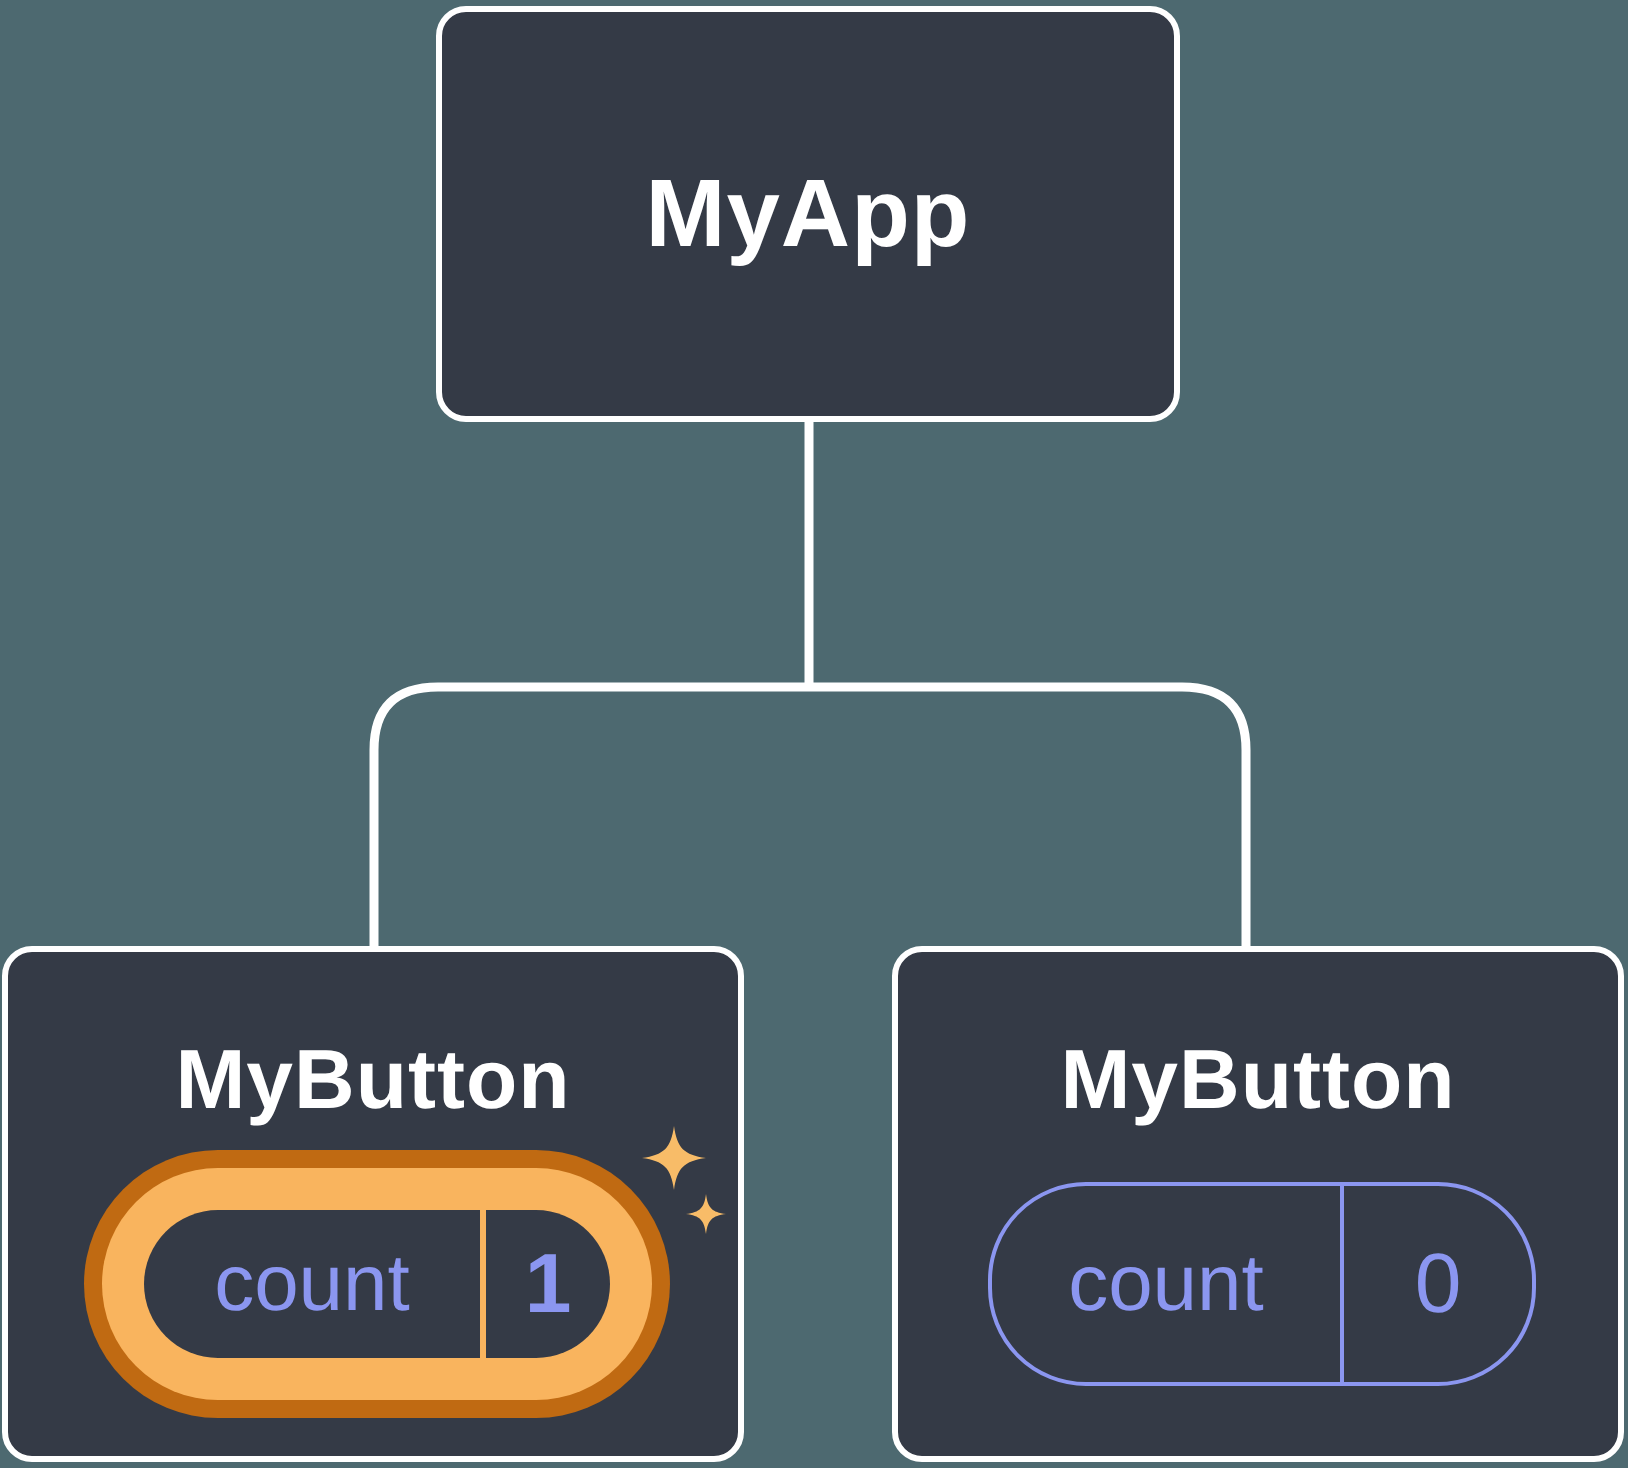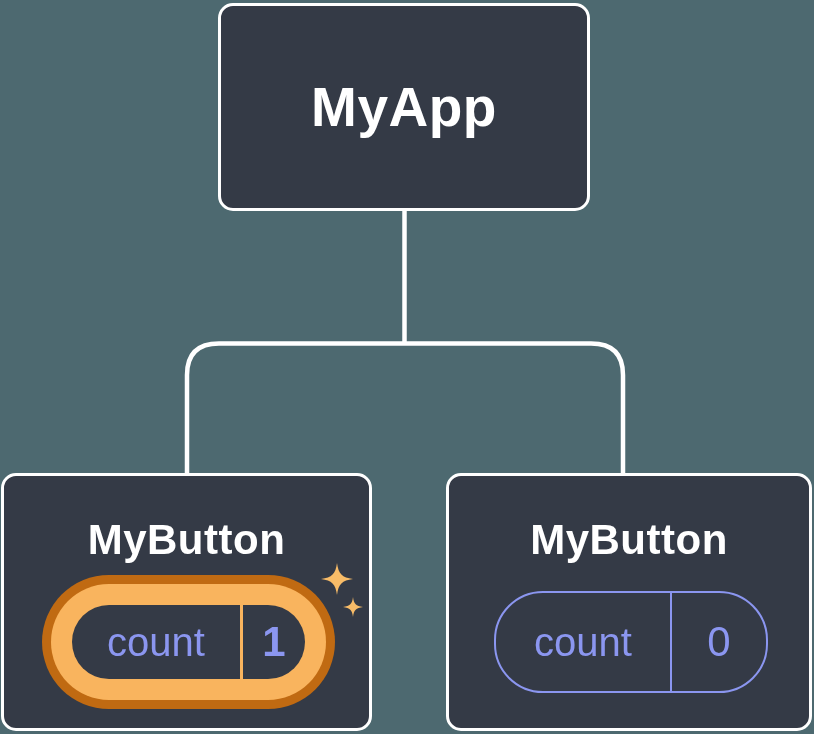--- a/index.html
+++ b/index.html
@@ -142,21 +142,21 @@
 <body>
 
 <div class="canvas">
 
   <svg class="connector-svg" viewBox="0 0 814 734" xmlns="http://www.w3.org/2000/svg">
     <path d="M404.5 209 V 345" fill="none" stroke="#ffffff" stroke-width="4.5"></path>
     <path d="M187 475 V 375 Q187 343.5 219 343.5 H 591 Q623 343.5 623 375 V 475" fill="none" stroke="#ffffff" stroke-width="4.5"></path>
   </svg>
 
   <div class="node node-root">
-    <div class="node-title" style="font-size:55px">MyApp</div>
+    <div class="node-title" style="font-size:48px">MyApp</div>
   </div>
 
   <div class="node node-child-left">
     <div class="node-title child-title">MyButton</div>
     <div class="pill-hl-outer">
       <div class="pill-hl-mid">
         <div class="pill-hl-core">
           <div class="sec-name">count</div>
           <div class="divider"></div>
           <div class="sec-value">1</div>

